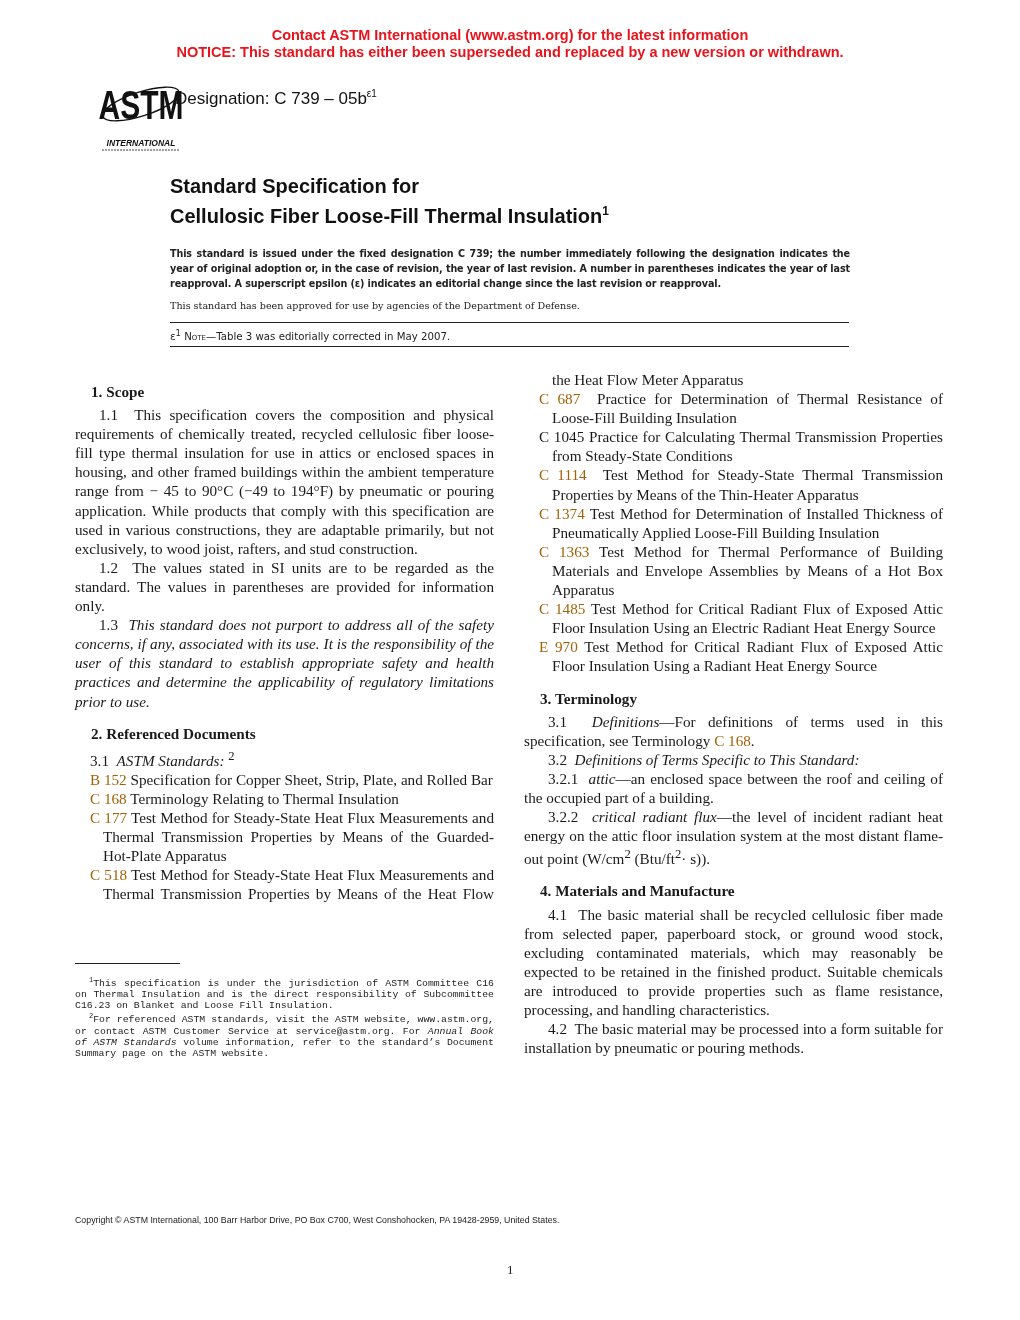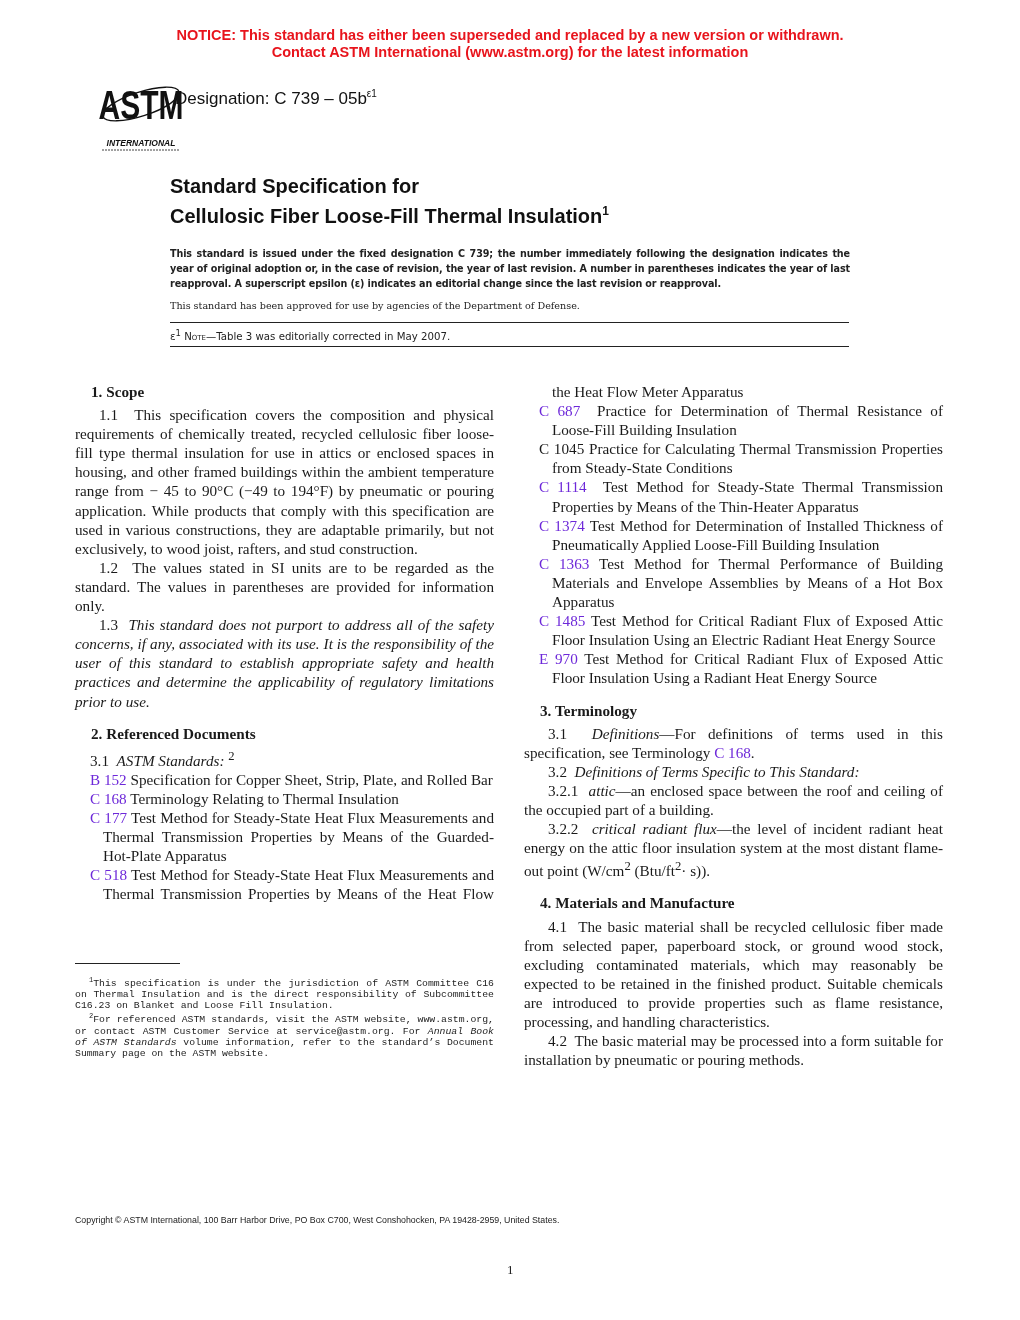--- a/index.html
+++ b/index.html
@@ -13,43 +13,43 @@
   .title sup { font-size:12px; }
   .preamble { left:170px; top:246px; width:680px; font-family:"DejaVu Sans", sans-serif; font-size:9.6px; line-height:15px; text-align:justify; color:#222; letter-spacing:-0.1px;font-weight:bold; }
   .dod { left:170px; top:300px; font-family:"DejaVu Serif", serif; font-size:9.6px; color:#222; }
   .rule1 { left:170px; top:322px; width:679px; height:1px; background:#222; }
   .note { left:170px; top:328px; font-family:"DejaVu Sans", sans-serif; font-size:10.2px; color:#222; }
   .note .sc { font-variant:small-caps; }
   .rule2 { left:170px; top:346px; width:679px; height:1px; background:#222; }
 
   .col { font-family:"Liberation Serif", serif; font-size:15.2px; line-height:19.1px; color:#1a1a1a; }
   .colL { left:75px; top:382px; width:419px; }
-  .colR { left:524px; top:382px; width:419px; }
+  .colR { left:524px; top:370px; width:419px; }
   .h { font-weight:bold; margin:0 0 4px 16px; }
   .p { text-align:justify; text-indent:24px; margin:0; }
   .i { font-style:italic; }
   .ref { padding-left:28px; text-indent:-13px; margin:0; text-align:justify; }
-  .code { color:#6d28d9; }
+  .code { color:#a16207; }
   .code.black { color:#1a1a1a; }
   .gap { height:13px; }
   .sub { padding-left:15px; margin:0; }
 
   .fnrule { left:75px; top:963px; width:105px; height:1px; background:#222; }
   .footnotes { left:75px; top:975px; width:419px; font-family:Liberation Mono, monospace; font-size:9.8px; line-height:11px; color:#222; }
   .footnotes .fp { text-indent:14px; text-align:justify; margin:0; }
   .footnotes sup { font-size:7px; }
   .copyright { left:75px; top:1215px; font-family:"Liberation Sans", sans-serif; font-size:8.8px; color:#222; }
   .pageno { left:507px; top:1262px; font-family:"Liberation Serif", serif; font-size:13px; color:#222; }
 </style>
 </head>
 <body>
 
 <div class="abs notice">
+  <div>Contact ASTM International (www.astm.org) for the latest information</div>
   <div>NOTICE: This standard has either been superseded and replaced by a new version or withdrawn.</div>
-  <div>Contact ASTM International (www.astm.org) for the latest information</div>
 </div>
 
 <div class="abs logo">
   <svg width="86" height="78" viewBox="0 0 86 78">
     <ellipse cx="43" cy="30" rx="40" ry="12" fill="none" stroke="#111" stroke-width="1.4" transform="rotate(-18 43 30)"></ellipse>
     <text x="43" y="46" text-anchor="middle" font-family="Liberation Sans, sans-serif" font-weight="bold" font-size="30" fill="#111" transform="scale(1,1.35) translate(0,-13)">ASTM</text>
     <text x="43" y="72" text-anchor="middle" font-family="Liberation Sans, sans-serif" font-weight="bold" font-style="italic" font-size="8.5" fill="#111">INTERNATIONAL</text>
     <line x1="4" y1="76" x2="82" y2="76" stroke="#111" stroke-width="0.8" stroke-dasharray="2 1"></line>
   </svg>
 </div>

